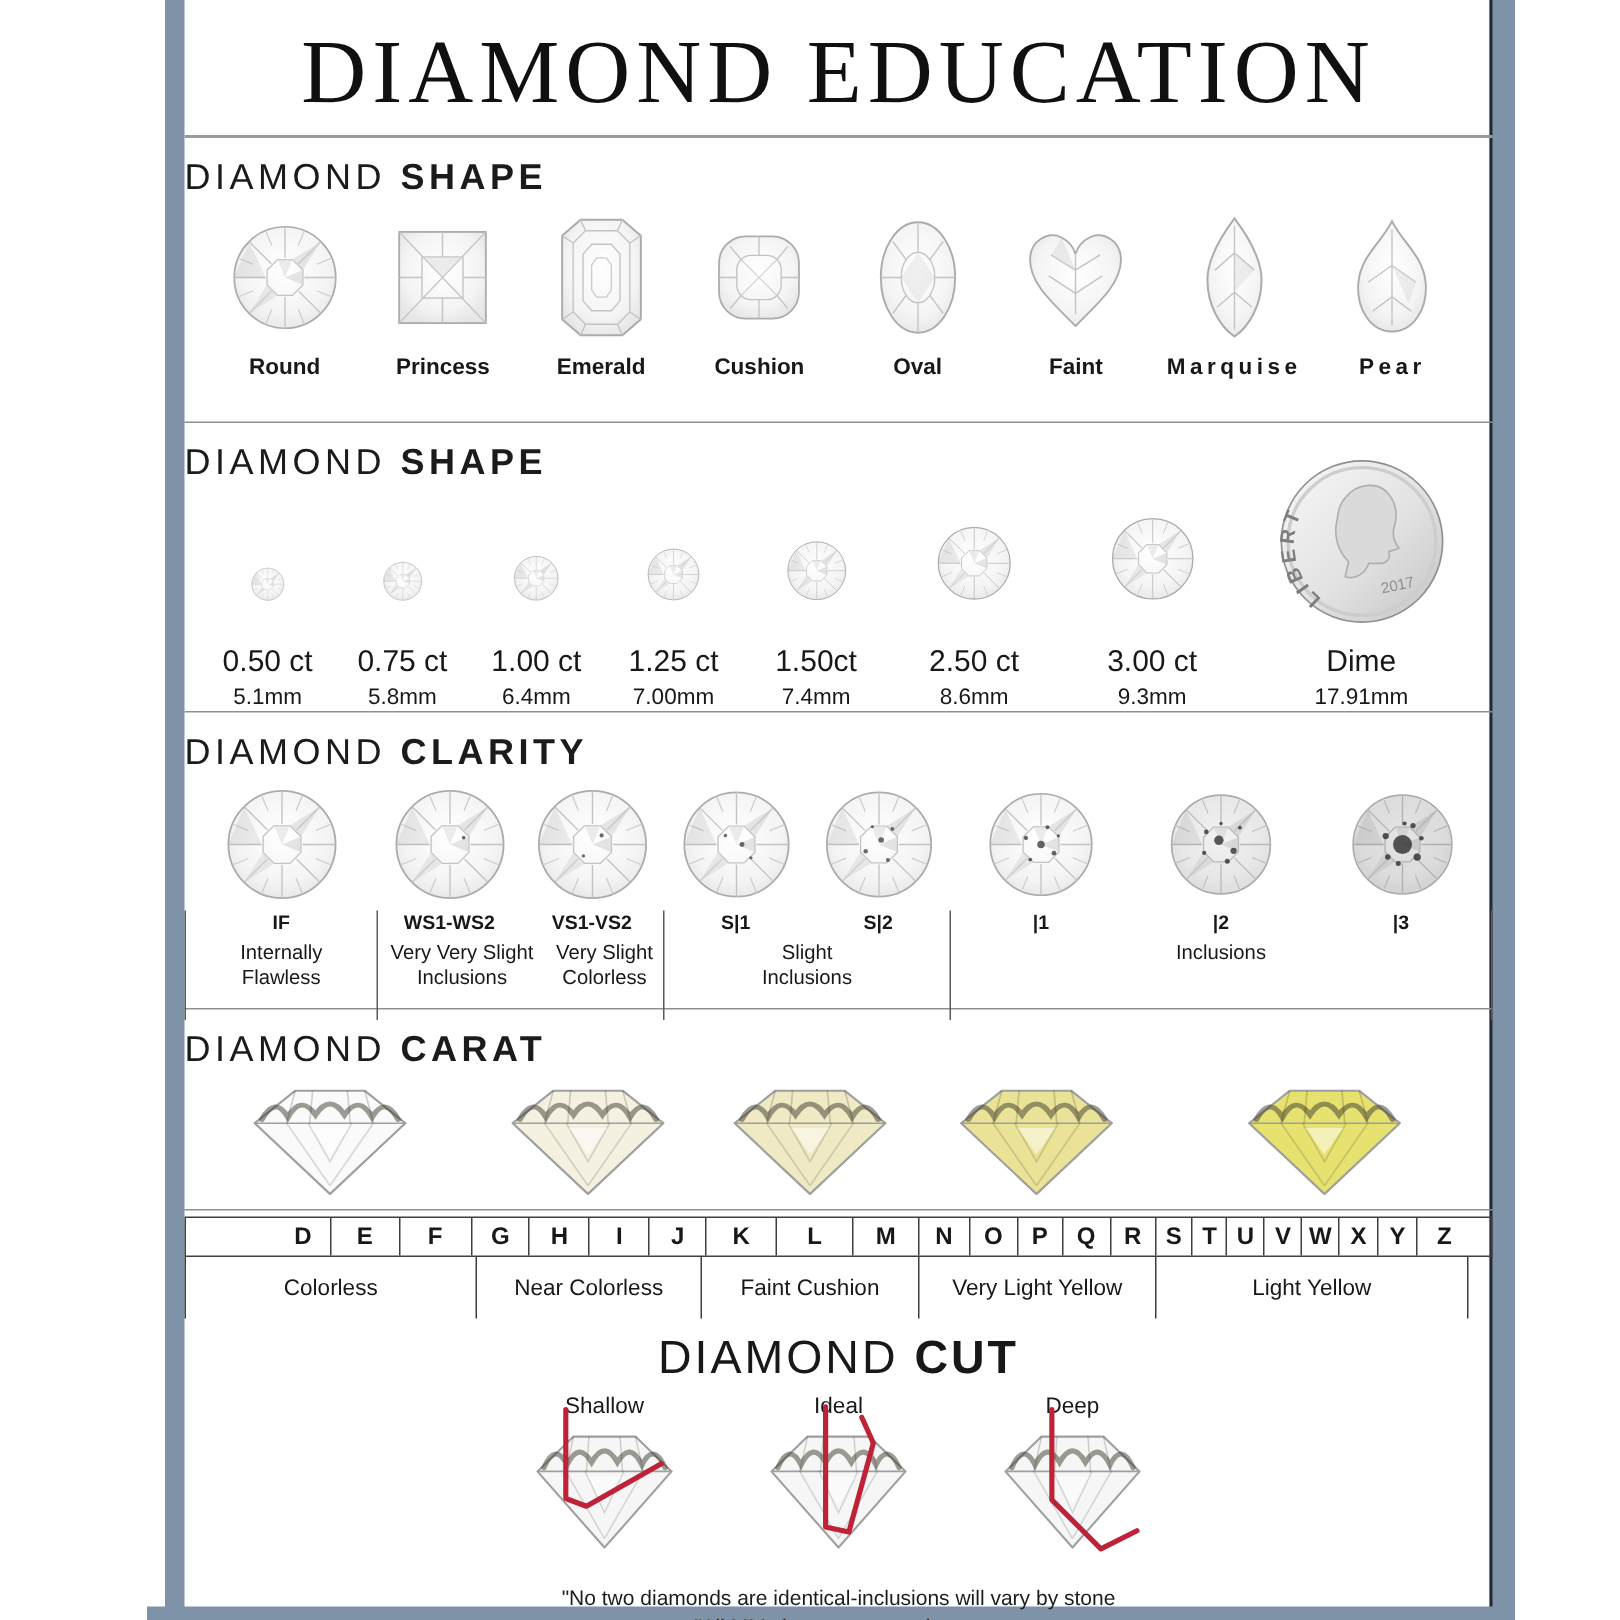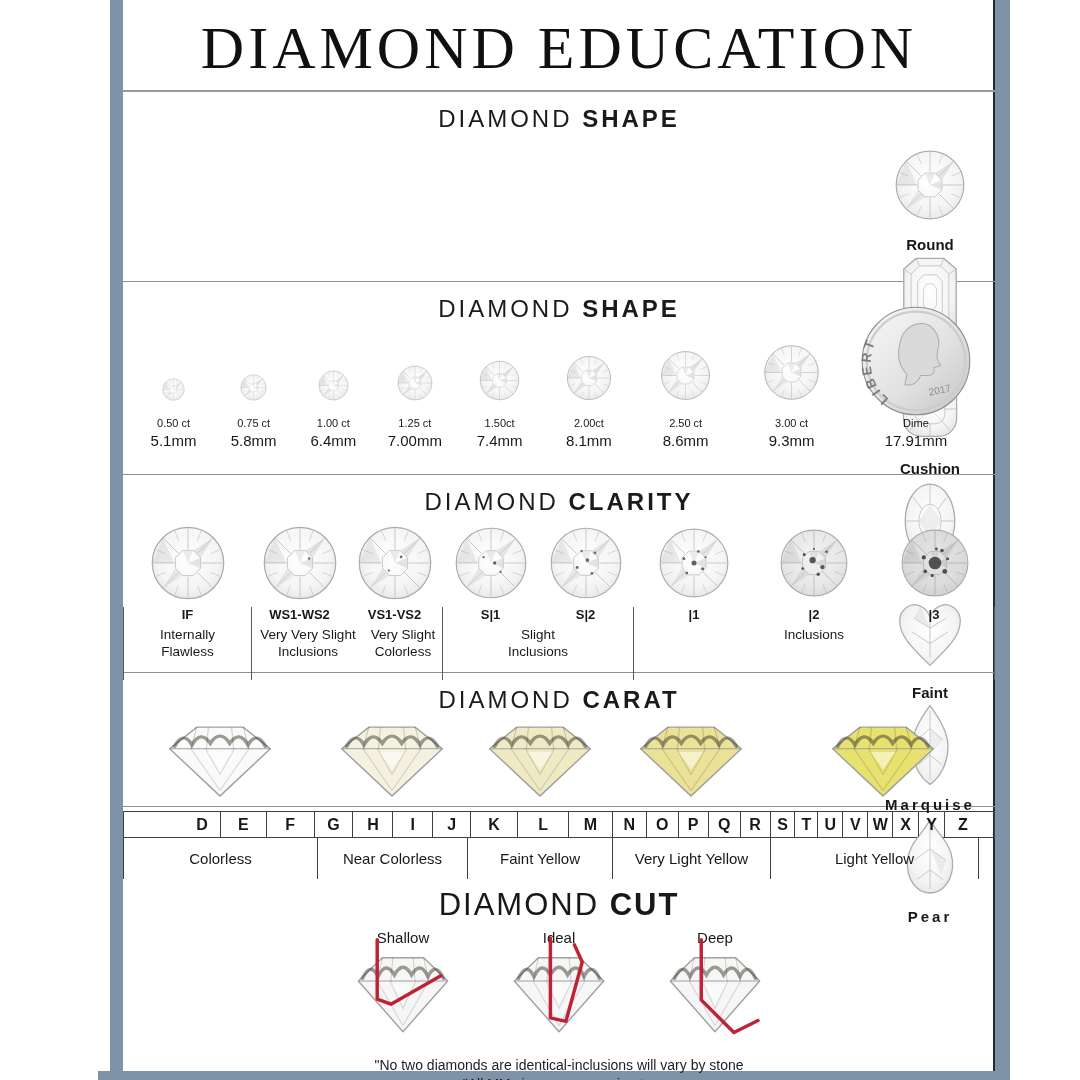--- a/index.html
+++ b/index.html
@@ -17,39 +17,39 @@
   .content{position:absolute;left:123px;top:0;width:872px;}
 
   h1.title{
     margin:0;height:90px;line-height:96px;text-align:center;
     font-family:"Liberation Serif","DejaVu Serif",serif;font-weight:400;
     font-size:60px;letter-spacing:4px;color:#101010;
     border-bottom:2px solid #9a9a9a;
   }
   .sec{border-bottom:1.5px solid #8f8f8f;}
   h2.sh{
-    margin:0;padding-top:13px;text-align:center;font-size:24px;font-weight:400;
+    margin:0;padding-top:13px;font-size:24px;font-weight:400;
     letter-spacing:3px;color:#1b1b1b;
   }
   h2.sh b{font-weight:700;}
 
   
   .sec-shape{height:189px;}
-  .shape-row{display:flex;justify-content:space-around;align-items:flex-end;margin-top:8px;padding:0 14px;flex-direction:column;}
+  .shape-row{display:flex;justify-content:space-around;align-items:center;margin-top:8px;padding:0 14px;}
   .shape-item{display:flex;flex-direction:column;align-items:center;width:102px;margin:0;}
   .shape-icbox{height:88px;display:flex;align-items:center;justify-content:center;}
   .shape-item figcaption{margin-top:7px;font-size:15px;font-weight:700;}
   .shape-item figcaption.sp{letter-spacing:3px;}
 
   
   .sec-carat{height:192px;}
   .carat-row{display:flex;align-items:stretch;margin-top:4px;padding:0 10px;}
   .carat-col{display:flex;flex-direction:column;align-items:center;}
   .cr-ic{height:74px;display:flex;align-items:flex-end;justify-content:center;overflow:visible;}
-  .cr-ct{margin-top:16px;font-size:11px;}
+  .cr-ct{margin-top:29px;font-size:20px;}
   .cr-mm{margin-top:3px;font-size:15px;}
 
   
   .sec-clarity{height:197px;}
   .cl-row,.cl-lower-row{display:flex;}
   .cl-row{margin-top:5px;height:84px;}
   .g1{width:129px;} .g2{width:191px;} .g3{width:191px;} .g4{width:361px;}
   .cl-dias{display:flex;height:100%;}
   .cl-dias .dcell{flex:1;display:flex;align-items:center;justify-content:center;}
   .cl-lower-row{height:73px;margin-top:2px;}
@@ -190,20 +190,28 @@
         <figure class="shape-item">
           <div class="shape-icbox">
               <svg width="72" height="74" viewBox="0 0 100 100">
                 <use href="#rb"></use>
               </svg>
             </div>
           <figcaption>Round</figcaption>
         </figure>
         <figure class="shape-item">
           <div class="shape-icbox">
+              <svg width="76" height="76" viewBox="0 0 100 100">
+                <use href="#sh-princess"></use>
+              </svg>
+            </div>
+          <figcaption>Princess</figcaption>
+        </figure>
+        <figure class="shape-item">
+          <div class="shape-icbox">
               <svg width="58" height="82" viewBox="0 0 70 100">
                 <use href="#sh-emerald"></use>
               </svg>
             </div>
           <figcaption>Emerald</figcaption>
         </figure>
         <figure class="shape-item">
           <div class="shape-icbox">
               <svg width="74" height="74" viewBox="0 0 100 100">
                 <use href="#sh-cushion"></use>
@@ -286,29 +294,20 @@
           <div class="cr-mm">7.00mm</div>
         </div>
         <div class="carat-col" style="flex:.94">
           <div class="cr-ic">
               <svg width="41" height="41" viewBox="0 0 100 100">
                 <use href="#rb"></use>
               </svg>
             </div>
           <div class="cr-ct">1.50ct</div>
           <div class="cr-mm">7.4mm</div>
-        </div>
-        <div class="carat-col" style="flex:1">
-          <div class="cr-ic">
-              <svg width="46" height="46" viewBox="0 0 100 100">
-                <use href="#rb"></use>
-              </svg>
-            </div>
-          <div class="cr-ct">2.00ct</div>
-          <div class="cr-mm">8.1mm</div>
         </div>
         <div class="carat-col" style="flex:1.1">
           <div class="cr-ic">
               <svg width="51" height="51" viewBox="0 0 100 100">
                 <use href="#rb"></use>
               </svg>
             </div>
           <div class="cr-ct">2.50 ct</div>
           <div class="cr-mm">8.6mm</div>
         </div>
@@ -538,21 +537,21 @@
         <span class="lt" style="width:25px">V</span>
         <span class="lt" style="width:25px">W</span>
         <span class="lt" style="width:26px">X</span>
         <span class="lt" style="width:26px">Y</span>
         <span class="lt" style="width:50px">Z</span>
       </div>
 
       <div class="cat-row">
         <div class="cat" style="width:194px">Colorless</div>
         <div class="cat" style="width:150px">Near Colorless</div>
-        <div class="cat" style="width:145px">Faint Yellow</div>
+        <div class="cat" style="width:145px">Faint Cushion</div>
         <div class="cat" style="width:158px">Very Light Yellow</div>
         <div class="cat" style="width:209px">Light Yellow</div>
       </div>
     </section>
 
     <section class="sec sec-cut">
       <h2 class="sh-cut"><span>DIAMOND</span> <b>CUT</b></h2>
       <div class="cut-row">
         <div class="cut-item">
           <div class="cut-label">Shallow</div>

